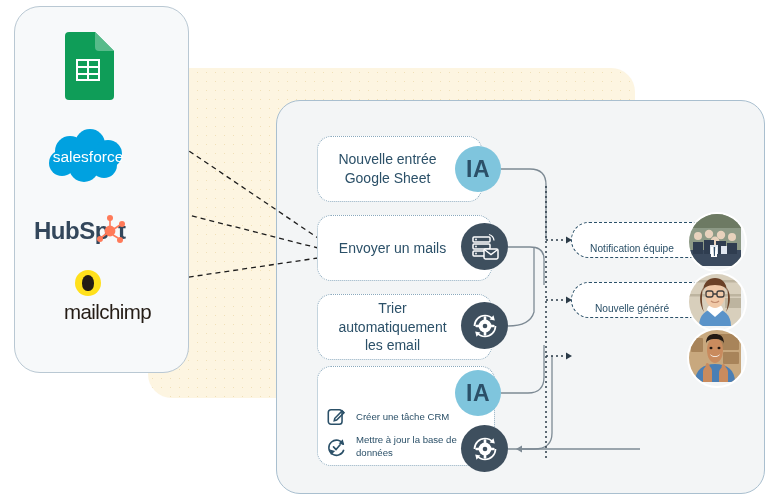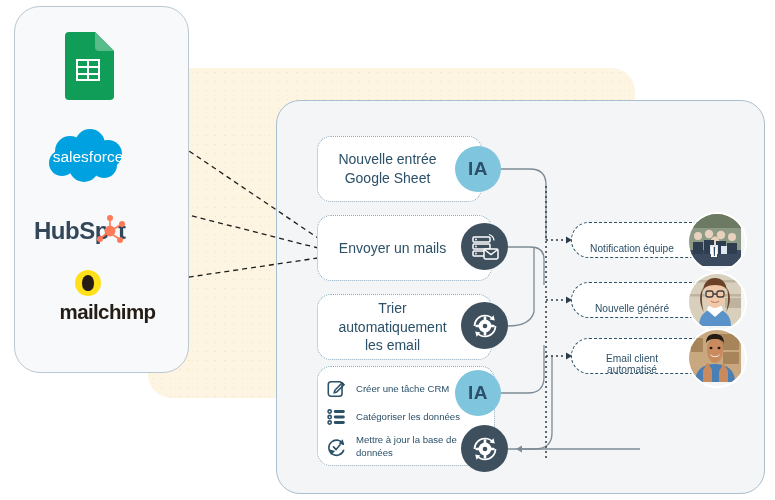--- a/index.html
+++ b/index.html
@@ -77,21 +77,21 @@
   .mc-circle::after {
     content: "";
     position: absolute;
     left: 7px; top: 5px;
     width: 12px; height: 16px;
     border-radius: 50% 50% 45% 45%;
     background: #241c15;
   }
   .mc-word {
     font-size: 20.5px;
-    font-weight: bold;
+    font-weight: normal;
     color: #241c15;
     letter-spacing: -0.6px;
     margin-left: 40px;
   }
 
   
   .wf-card {
     position: absolute;
     background: #ffffff;
     border: 1.6px dotted #8aa9bd;
@@ -142,21 +142,21 @@
 
   
   .ia-badge {
     position: absolute;
     width: 46px; height: 46px;
     border-radius: 50%;
     background: #7fc5dd;
     display: flex;
     align-items: center;
     justify-content: center;
-    font-size: 19px;
+    font-size: 23px;
     font-weight: 600;
     color: #2b5068;
     letter-spacing: 0.5px;
   }
   #ia-trigger { left: 455px; top: 146px; }
   #ia-tasks   { left: 455px; top: 370px; }
 
   .dark-badge {
     position: absolute;
     width: 47px; height: 47px;
@@ -393,37 +393,20 @@
         <span class="task-icon">
           <svg width="22" height="22" viewBox="0 0 24 24">
             <rect x="2.5" y="4" width="15" height="16" rx="3" fill="none" stroke="#2b5068" stroke-width="1.7"></rect>
             <path d="M9 16l2.6-0.6 8-8-2-2-8 8z" fill="none" stroke="#2b5068" stroke-width="1.7"></path>
             <path d="M17.6 5.4l2 2" stroke="#2b5068" stroke-width="1.7" fill="none"></path>
           </svg>
         </span>
         <span class="task-text">Créer une tâche CRM</span>
       </div>
 
-      <div class="task-row">
-        <span class="task-icon">
-          <svg width="22" height="22" viewBox="0 0 24 24">
-            <g fill="none" stroke="#2b5068" stroke-width="1.7">
-              <circle cx="4" cy="6" r="1.8"></circle>
-              <circle cx="4" cy="12" r="1.8"></circle>
-              <circle cx="4" cy="18" r="1.8"></circle>
-            </g>
-            <g fill="#2b5068">
-              <rect x="8.5" y="4.3" width="12" height="3.4" rx="1.6"></rect>
-              <rect x="8.5" y="10.3" width="12" height="3.4" rx="1.6"></rect>
-              <rect x="8.5" y="16.3" width="12" height="3.4" rx="1.6"></rect>
-            </g>
-          </svg>
-        </span>
-        <span class="task-text">Catégoriser les données</span>
-      </div>
 
       <div class="task-row">
         <span class="task-icon">
           <svg width="22" height="22" viewBox="0 0 24 24">
             <path d="M19 9.5A8.3 8.3 0 1 0 19.4 15" fill="none" stroke="#2b5068" stroke-width="1.7"></path>
             <polygon points="18.3,3.6 19.8,9.8 13.8,8.2" fill="#2b5068"></polygon>
             <polygon points="5.4,20.6 4.2,14.6 10,16.4" fill="#2b5068"></polygon>
             <path d="M8.2 11.8l2.8 3 4.4-5.2" fill="none" stroke="#2b5068" stroke-width="1.8" stroke-linecap="round" stroke-linejoin="round"></path>
           </svg>
         </span>
@@ -505,23 +488,20 @@
       <path d="M38 14c2 10 1 18-1 24 5-8 5-18 1-24z" fill="#6b4127"></path>
       <g fill="none" stroke="#3c3c3c" stroke-width="1.3">
         <rect x="17" y="17" width="7" height="6" rx="2"></rect>
         <rect x="28" y="17" width="7" height="6" rx="2"></rect>
         <line x1="24" y1="20" x2="28" y2="20"></line>
       </g>
       <path d="M22 27c2 2 6 2 8 0" fill="none" stroke="#c28b6e" stroke-width="1.2"></path>
     </svg>
   </div>
 
-  <div id="out-email" class="out-card">
-    <span class="out-label">Email client automatisé</span>
-  </div>
   <div id="av-email" class="avatar">
     <svg width="52" height="52" viewBox="0 0 52 52">
       <rect width="52" height="52" fill="#c8a87e"></rect>
       <g fill="#a8845a">
         <rect x="30" y="4" width="20" height="16" rx="1"></rect>
         <rect x="34" y="22" width="16" height="12" rx="1"></rect>
         <rect x="2" y="8" width="12" height="14" rx="1"></rect>
       </g>
       <path d="M6 52c0-12 8-18 20-18s20 6 20 18z" fill="#4a7fb5"></path>
       <path d="M18 20c0-8 4-12 8-12s8 4 8 12c0 8-4 13-8 13s-8-5-8-13z" fill="#c98b5e"></path>

